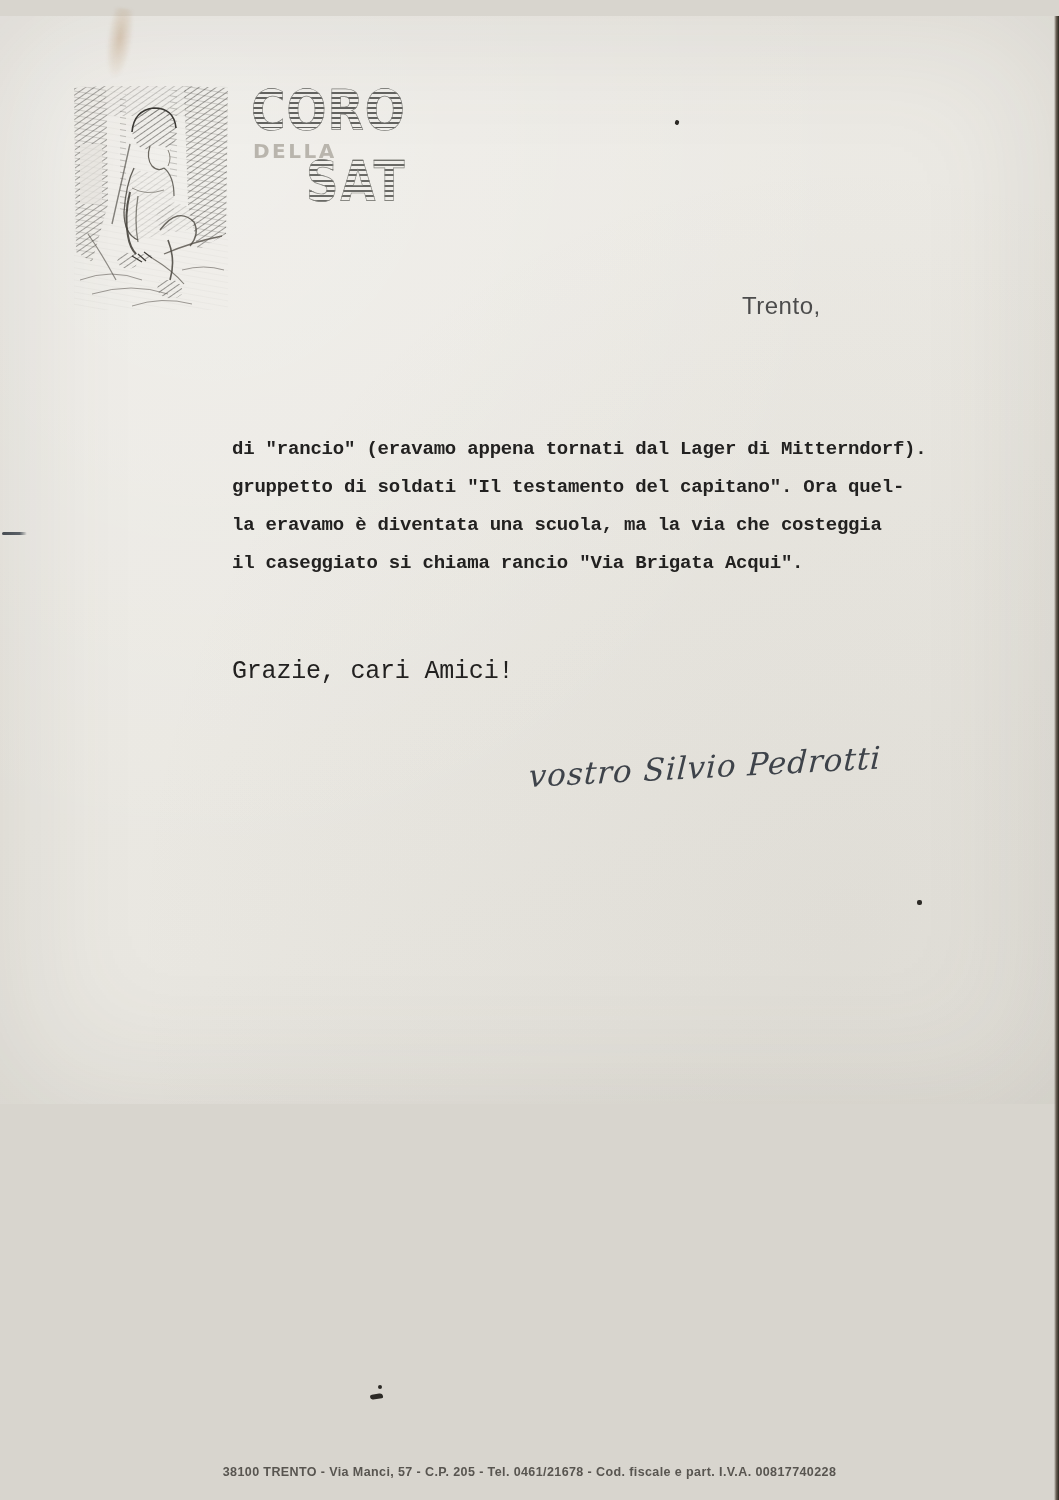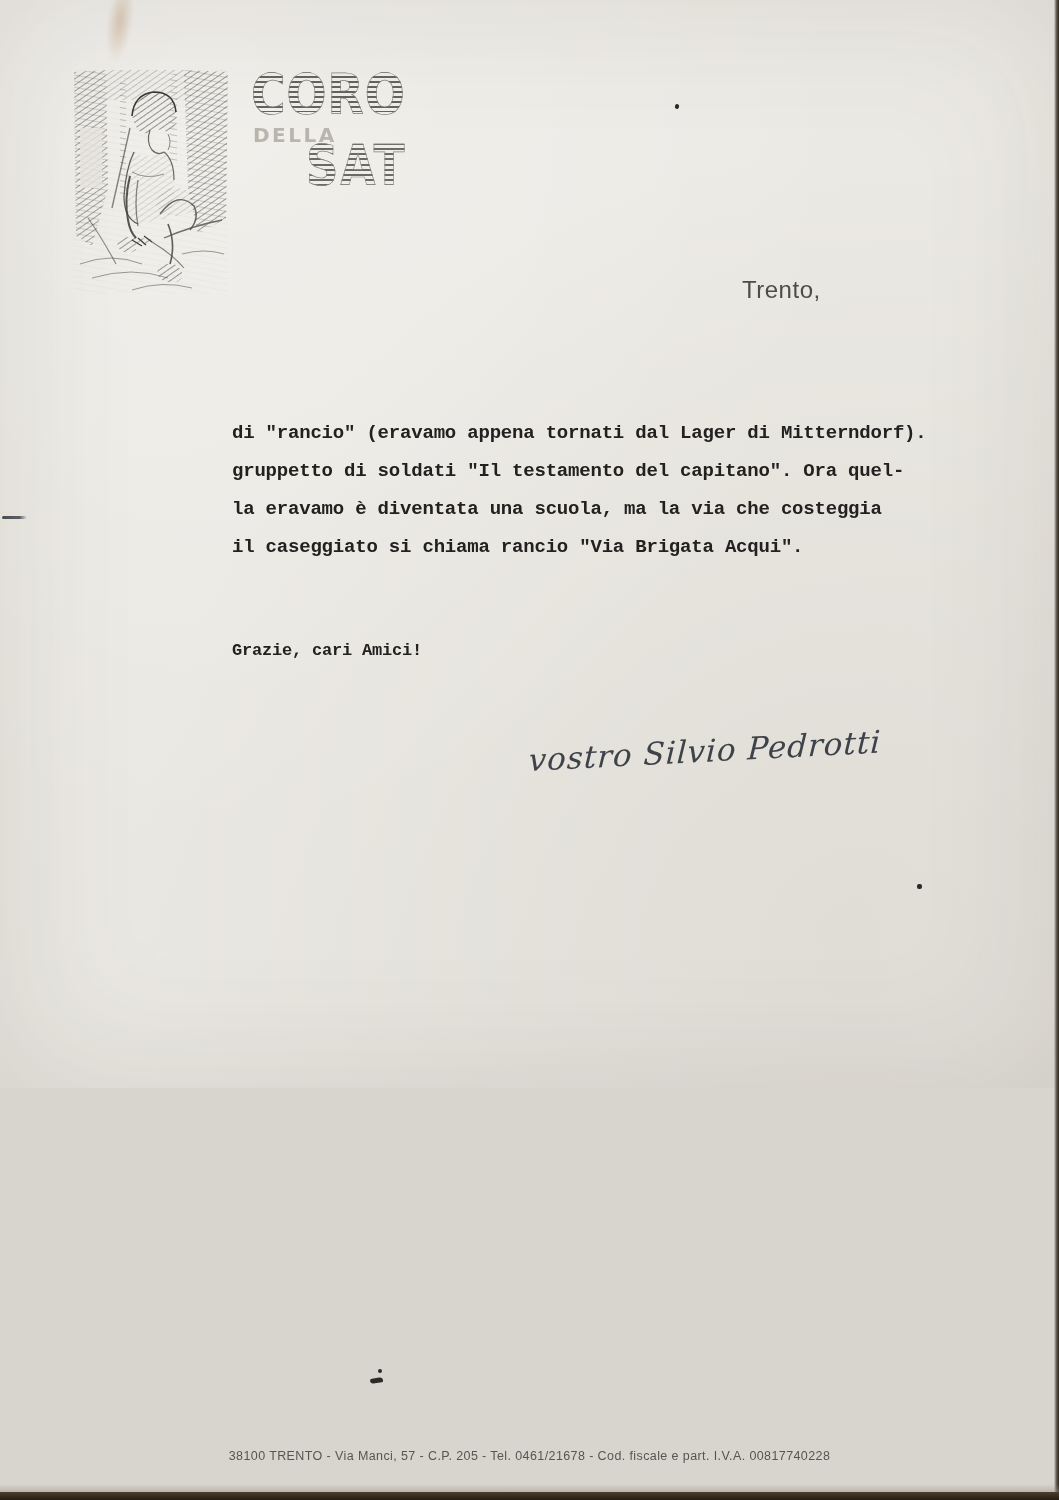--- a/index.html
+++ b/index.html
@@ -4,21 +4,21 @@
 <style>
   html,body{margin:0;padding:0;}
   body{
     width:1059px;height:1500px;
     background:#d8d5ce;
     font-family:"Liberation Sans", sans-serif;
     position:relative;
     overflow:hidden;
   }
   .page{
-    position:absolute;left:0;top:0;width:1059px;height:1088px;
+    position:absolute;left:0;top:16px;width:1059px;height:1088px;
     background:
       radial-gradient(ellipse at 20% 10%, rgba(255,255,255,0.25), rgba(255,255,255,0) 55%),
       radial-gradient(ellipse at 80% 85%, rgba(120,112,95,0.08), rgba(0,0,0,0) 60%),
       linear-gradient(160deg,#edebe6 0%, #eae8e2 55%, #e7e5df 100%);
     box-shadow: inset 0 0 140px rgba(95,88,70,0.14);
   }
 
   
   .sketch{
     position:absolute;left:72px;top:68px;width:158px;height:230px;
@@ -61,38 +61,38 @@
   .body-text{
     position:absolute;left:232px;top:414px;width:720px;
     font-family:"Liberation Mono","DejaVu Sans Mono", monospace;
     font-weight:700;font-size:19px;line-height:38px;
     color:#222120;letter-spacing:-0.2px;
     white-space:nowrap;
   }
   .closing-line{
     position:absolute;left:232px;top:641px;
     font-family:"Liberation Mono","DejaVu Sans Mono", monospace;
-    font-weight:700;font-size:17px;color:#222120;letter-spacing:-0.2px;
+    font-weight:400;font-size:25px;color:#222120;letter-spacing:-0.2px;
   }
 
   
   .signature{
     position:absolute;left:528px;top:742px;width:370px;
     font-family:"DejaVu Serif", serif;font-style:italic;
     font-size:31px;color:#3e434a;
     transform:rotate(-3deg) skewX(-6deg);transform-origin:left bottom;
     letter-spacing:1px;white-space:nowrap;
   }
 
   
   .footer-line{
     position:absolute;left:0;top:1449px;width:1059px;
     text-align:center;
     font-family:"Liberation Sans", sans-serif;
-    font-size:12.5px;color:#585550;letter-spacing:0.4px;
+    font-size:12.5px;color:#585550;letter-spacing:0.4px;font-weight:bold;
   }
 
   
   .stain-top{
     position:absolute;left:106px;top:-8px;width:26px;height:72px;
     background:radial-gradient(ellipse at 50% 40%, rgba(162,112,58,0.30), rgba(162,112,58,0) 70%);
     transform:rotate(8deg);filter:blur(1px);
   }
   .pen-mark{
     position:absolute;left:2px;top:516px;width:25px;height:3px;

